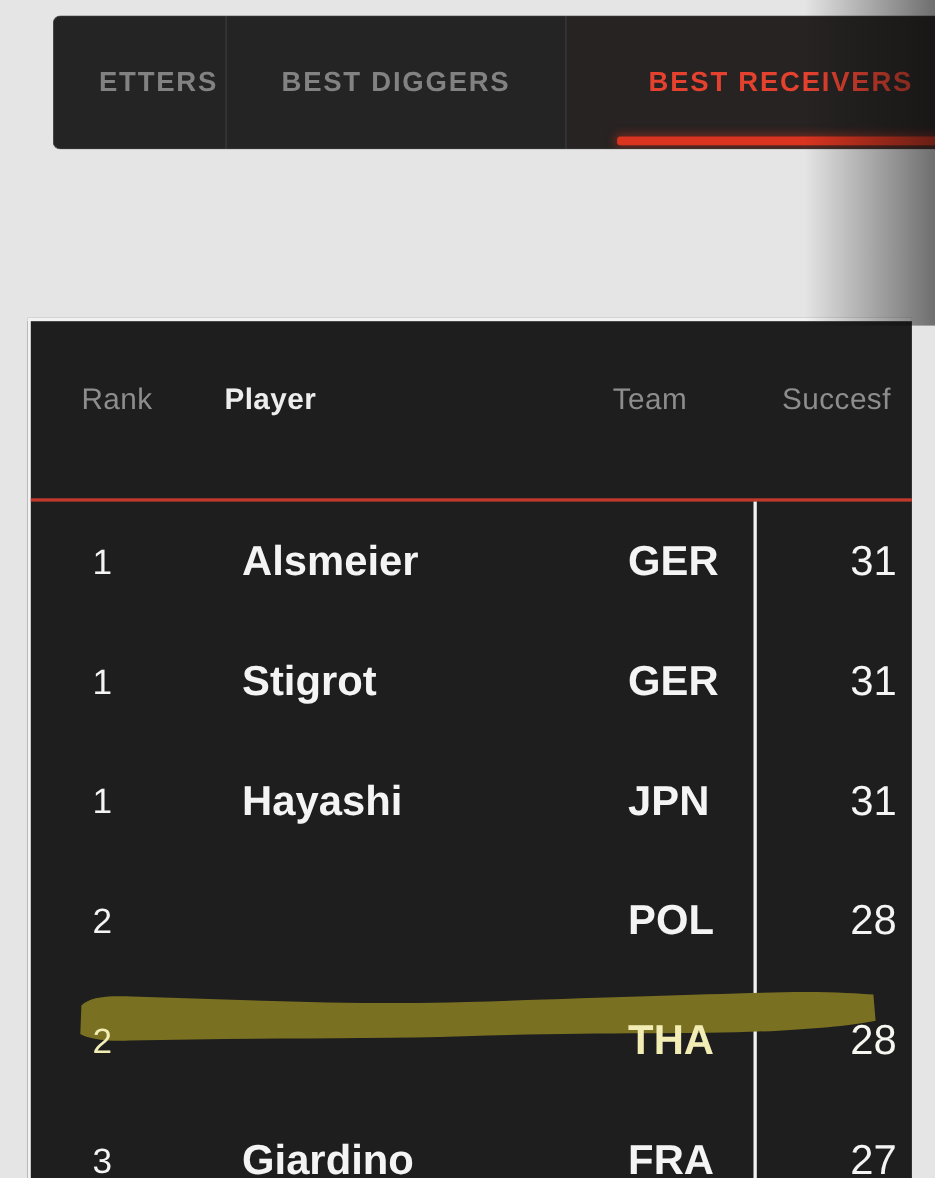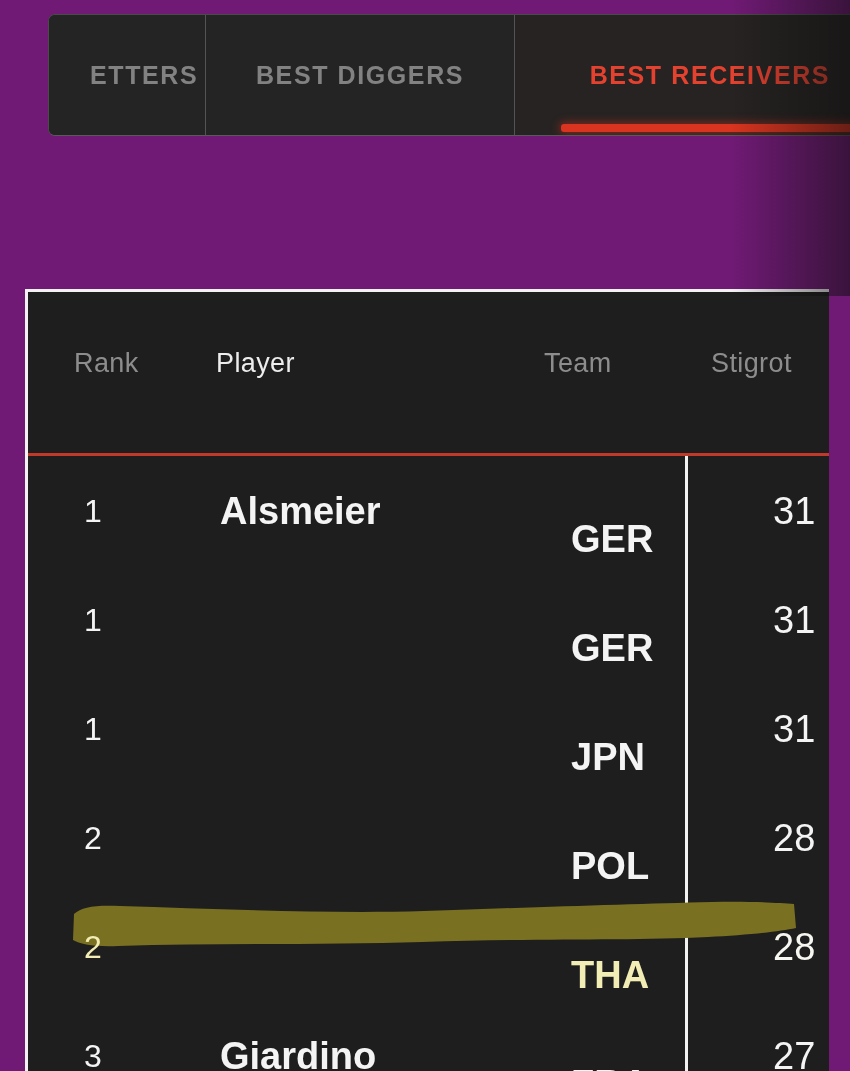--- a/index.html
+++ b/index.html
@@ -7,21 +7,21 @@
     padding: 0;
     background: #0d0d0d;
   }
   body {
     font-family: "Liberation Sans", sans-serif;
   }
   #screen {
     position: relative;
     width: 850px;
     height: 1071px;
-    background: #701a75;
+    background: #e5e5e5;
     overflow: hidden;
   }
 
   
   #tabbar {
     position: absolute;
     left: 48px;
     top: 14px;
     width: 838px;       
     height: 122px;
@@ -90,22 +90,22 @@
   }
   .hcell {
     position: absolute;
     top: 56px;
     font-size: 27px;
     color: #8d8d8d;
     letter-spacing: .4px;
     white-space: nowrap;
   }
   .hcell.rank   { left: 46px; }
-  .hcell.player { left: 188px; color: #ededed; }
-  .hcell.team   { left: 516px; }
+  .hcell.player { left: 176px; color: #ededed; font-weight: bold; }
+  .hcell.team   { left: 529px; }
   .hcell.succ   { left: 683px; }
 
   
   #vdiv {
     position: absolute;
     left: 657px;
     top: 164px;
     width: 3px;
     bottom: 0;
     background: #f2f2f2;
@@ -119,21 +119,21 @@
   .cell {
     position: absolute;
     top: 50%;
     transform: translateY(-50%);
     font-size: 38px;
     color: #f4f4f4;
     white-space: nowrap;
   }
   .cell.rank   { left: 56px; font-weight: 400; font-size: 32px; }
   .cell.player { left: 192px; font-weight: bold; }
-  .cell.team   { left: 543px; font-weight: bold; margin-top: 28px; }
+  .cell.team   { left: 543px; font-weight: bold; }
   .cell.succ   { left: 745px; font-weight: 400; }
 
   
   .row.highlighted { z-index: 2; }
   .hl-stroke {
     position: absolute;
     left: 44px;
     top: 6px;
     width: 726px;
     height: 58px;
@@ -173,39 +173,41 @@
     </div>
 
   </div>
 
   <div id="panel">
 
     <div id="thead">
       <div class="hcell rank">Rank</div>
       <div class="hcell player">Player</div>
       <div class="hcell team">Team</div>
-      <div class="hcell succ">Stigrot</div>
+      <div class="hcell succ">Succesf</div>
     </div>
 
     <div id="vdiv"></div>
 
     <div id="tbody">
         <div class="row">
           <div class="cell rank">1</div>
           <div class="cell player">Alsmeier</div>
           <div class="cell team">GER</div>
           <div class="cell succ">31</div>
         </div>
         <div class="row">
           <div class="cell rank">1</div>
+          <div class="cell player">Stigrot</div>
           <div class="cell team">GER</div>
           <div class="cell succ">31</div>
         </div>
         <div class="row">
           <div class="cell rank">1</div>
+          <div class="cell player">Hayashi</div>
           <div class="cell team">JPN</div>
           <div class="cell succ">31</div>
         </div>
         <div class="row">
           <div class="cell rank">2</div>
           <div class="cell team">POL</div>
           <div class="cell succ">28</div>
         </div>
         <div class="row highlighted">
           <svg class="hl-stroke" viewBox="0 0 726 58" preserveAspectRatio="none">

